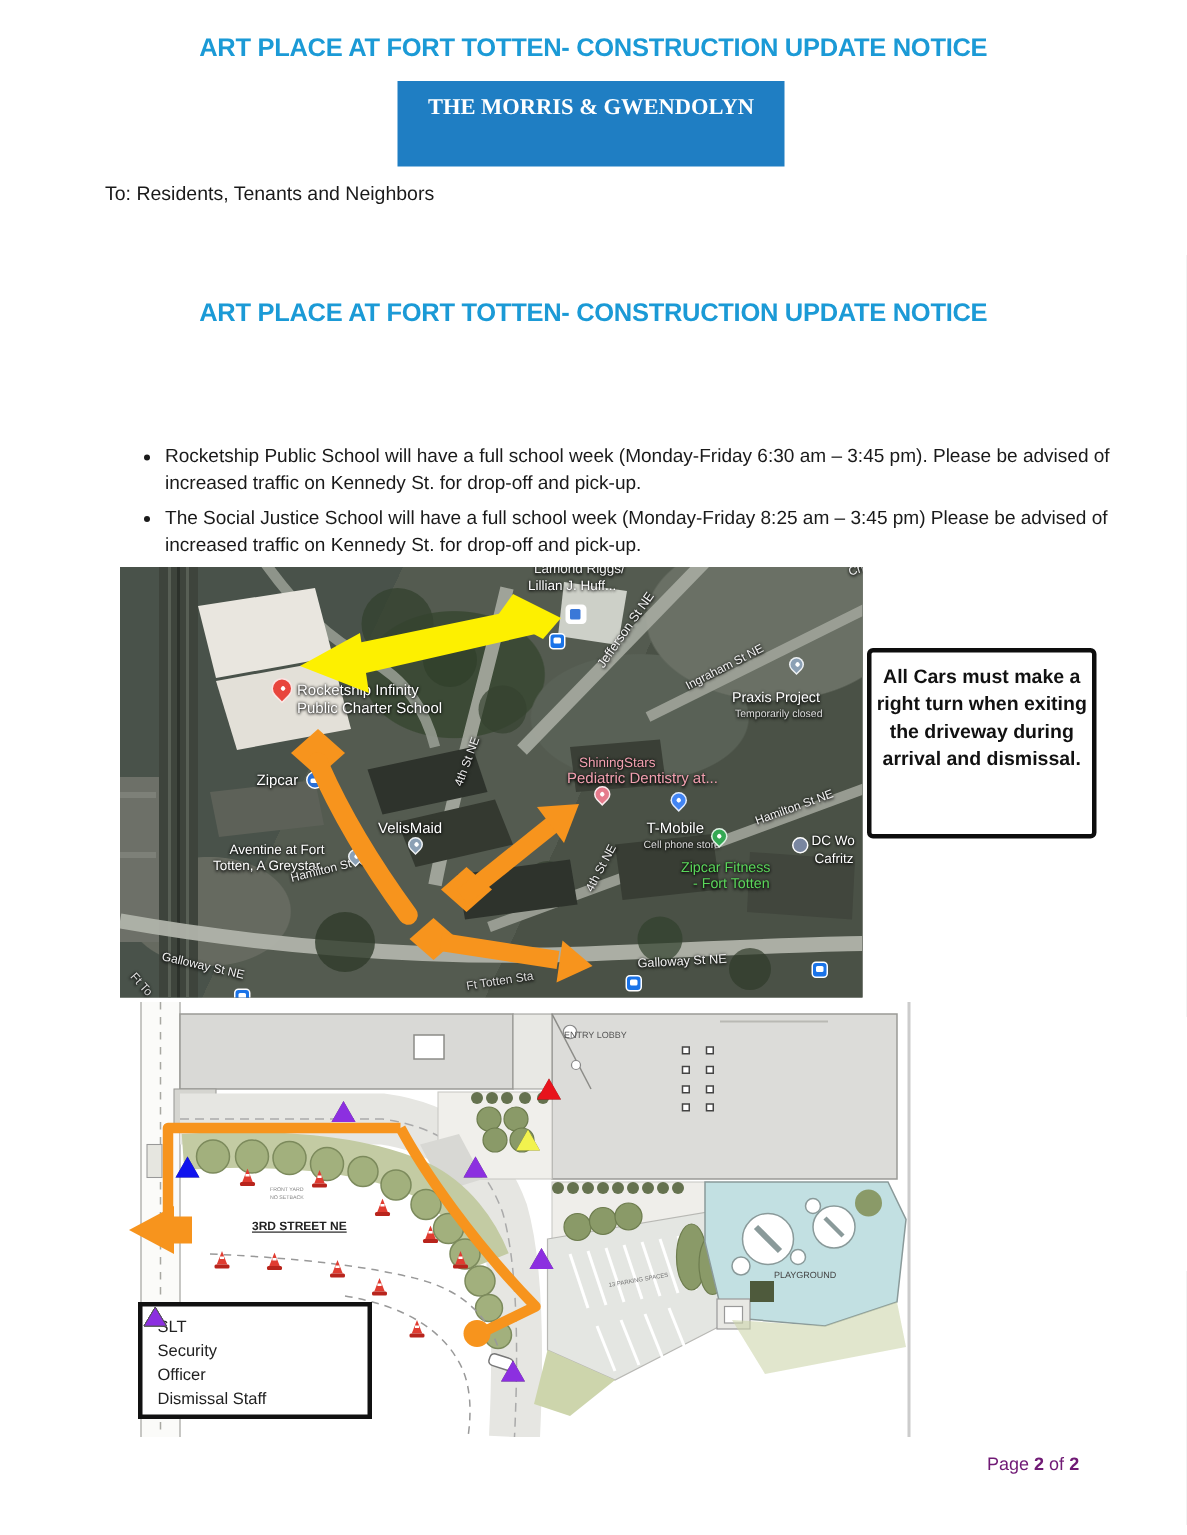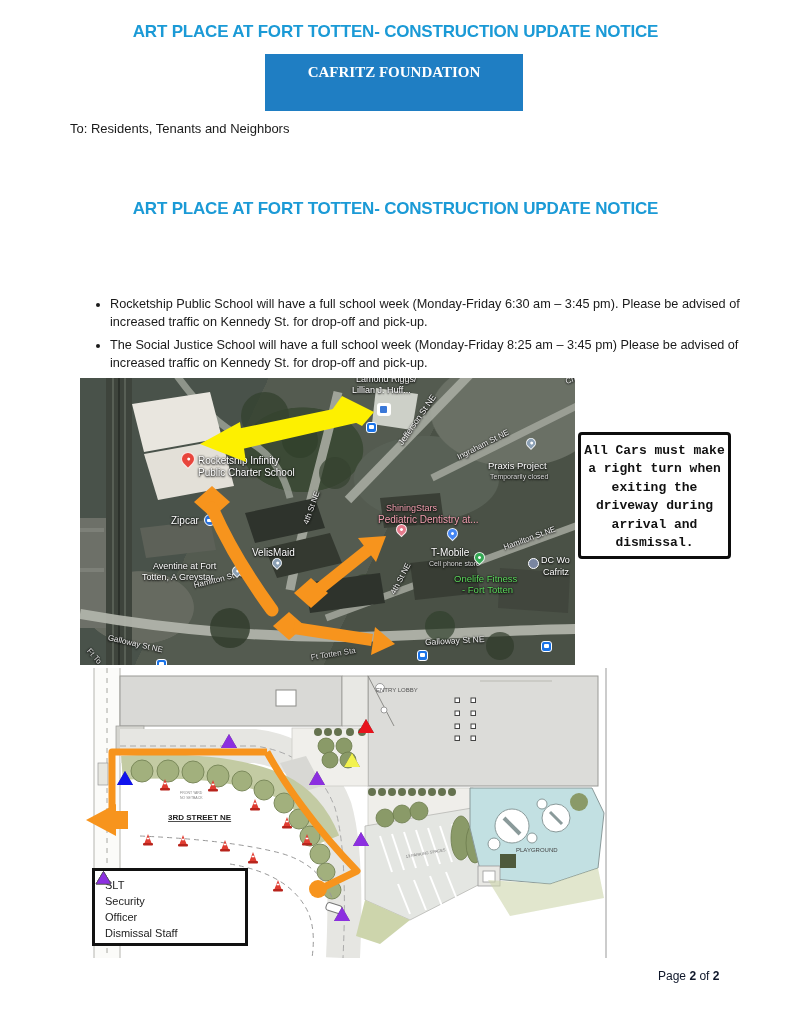--- a/index.html
+++ b/index.html
@@ -46,46 +46,46 @@
   .micon.bus i{position:absolute;left:2px;top:2px;width:5px;height:4px;background:#fff;border-radius:1px;}
   .micon.library{width:14px;height:13px;background:#fff;border-radius:3px;}
   .micon.library i{position:absolute;left:3px;top:3px;width:7px;height:7px;background:#3a78d8;border-radius:1px;}
   .micon.zipcar{width:12px;height:12px;background:#2a6fd6;border-radius:50%;border:1px solid #fff;}
   .micon.zipcar i{position:absolute;left:2px;top:4px;width:6px;height:3px;background:#fff;border-radius:1px;}
   .micon.metro{width:11px;height:11px;background:#7986a0;border-radius:50%;border:1px solid #fff;}
   
   .callout{position:absolute;left:578px;top:432px;width:153px;height:127px;box-sizing:border-box;
         border:3px solid #0d0d0d;border-radius:4px;background:#fff;
         font-size:13px;font-weight:bold;text-align:center;line-height:1.42;
-        padding:7px 3px;color:#111;font-family:Liberation Mono, monospace;}
+        padding:7px 3px;color:#111;}
   
   .siteplan{position:absolute;left:80px;top:668px;width:530px;height:290px;background:#fff;}
   .siteplan svg{position:absolute;left:0;top:0;z-index:1;}
   .tri{position:absolute;z-index:2;width:0;height:0;
        border-left:8px solid transparent;border-right:8px solid transparent;
        filter:drop-shadow(0 0 0.5px rgba(0,0,0,.6));}
   .cone{position:absolute;z-index:2;}
   .legend{position:absolute;left:12px;top:200px;width:156px;height:78px;z-index:4;
         border:3px solid #111;background:#fff;box-sizing:border-box;padding:6px 0 0 10px;}
   .legend-row{display:flex;align-items:center;gap:10px;height:16px;font-size:11px;color:#222;}
   .arrival{position:absolute;left:312px;top:262px;width:205px;height:30px;z-index:4;
         border:2.5px solid #111;background:#fff;box-sizing:border-box;
         text-align:center;font-size:14px;font-weight:600;line-height:26px;color:#111;}
-  .footer{position:absolute;left:658px;top:969px;font-size:12px;color:#0f172a;}
+  .footer{position:absolute;left:658px;top:969px;font-size:12px;color:#701a75;}
   .plan-text{font-family:"Liberation Sans",sans-serif;}
 </style>
 </head>
 <body>
 
 <div class="page">
 
   <div class="doc-title t1" style="color: rgb(27, 154, 214);">ART PLACE AT FORT TOTTEN- CONSTRUCTION UPDATE NOTICE</div>
 
   <div class="banner" style="background: rgb(31, 126, 195);">
-    <div>CAFRITZ FOUNDATION</div>
+    <div>THE MORRIS &amp; GWENDOLYN</div>
   </div>
 
   <div class="addr-line to-line">To: Residents, Tenants and Neighbors</div>
 
   <div class="doc-title t2" style="color: rgb(27, 154, 214);">ART PLACE AT FORT TOTTEN- CONSTRUCTION UPDATE NOTICE</div>
 
 
   <ul class="bullets">
     <li>Rocketship Public School will have a full school week (Monday-Friday 6:30 am – 3:45 pm). Please be advised of increased traffic on Kennedy St. for drop-off and pick-up.</li>
     <li>The Social Justice School will have a full school week (Monday-Friday 8:25 am – 3:45 pm) Please be advised of increased traffic on Kennedy St. for drop-off and pick-up.</li>
@@ -138,21 +138,21 @@
         <span class="mlab" style="left: 91px; top: 138px; font-size: 10px; color: rgb(255, 255, 255);">Zipcar</span>
         <span class="mlab" style="left: 172px; top: 170px; font-size: 10px; color: rgb(255, 255, 255);">VelisMaid</span>
         <span class="mlab" style="left: 73px; top: 184px; font-size: 9px; color: rgb(255, 255, 255);">Aventine at Fort</span>
         <span class="mlab" style="left: 62px; top: 195px; font-size: 9px; color: rgb(255, 255, 255);">Totten, A Greystar...</span>
         <span class="mlab" style="left: 306px; top: 126px; font-size: 9px; color: rgb(242, 160, 176);">ShiningStars</span>
         <span class="mlab" style="left: 298px; top: 137px; font-size: 10px; color: rgb(242, 160, 176);">Pediatric Dentistry at...</span>
         <span class="mlab" style="left: 226px; top: 142px; font-size: 8px; color: rgb(238, 238, 238); transform: rotate(-70deg);">4th St NE</span>
         <span class="mlab" style="left: 313px; top: 212px; font-size: 8px; color: rgb(238, 238, 238); transform: rotate(-62deg);">4th St NE</span>
         <span class="mlab" style="left: 351px; top: 170px; font-size: 10px; color: rgb(255, 255, 255);">T-Mobile</span>
         <span class="mlab" style="left: 349px; top: 182px; font-size: 7px; color: rgb(221, 221, 221);">Cell phone store</span>
-        <span class="mlab" style="left: 374px; top: 196px; font-size: 9.5px; color: rgb(91, 215, 91);">Onelife Fitness</span>
+        <span class="mlab" style="left: 374px; top: 196px; font-size: 9.5px; color: rgb(91, 215, 91);">Zipcar Fitness</span>
         <span class="mlab" style="left: 382px; top: 207px; font-size: 9.5px; color: rgb(91, 215, 91);">- Fort Totten</span>
         <span class="mlab" style="left: 461px; top: 178px; font-size: 9px; color: rgb(255, 255, 255);">DC Wo</span>
         <span class="mlab" style="left: 463px; top: 190px; font-size: 9px; color: rgb(255, 255, 255);">Cafritz</span>
         <span class="mlab" style="left: 424px; top: 166px; font-size: 8px; color: rgb(242, 242, 242); transform: rotate(-20deg);">Hamilton St NE</span>
         <span class="mlab" style="left: 114px; top: 204px; font-size: 8px; color: rgb(242, 242, 242); transform: rotate(-14deg);">Hamilton St NE</span>
         <span class="mlab" style="left: 28px; top: 256px; font-size: 8px; color: rgb(242, 242, 242); transform: rotate(13deg);">Galloway St NE</span>
         <span class="mlab" style="left: 345px; top: 260px; font-size: 8.5px; color: rgb(242, 242, 242); transform: rotate(-3deg);">Galloway St NE</span>
         <span class="mlab" style="left: 231px; top: 276px; font-size: 8px; color: rgb(221, 221, 221); transform: rotate(-9deg);">Ft Totten Sta</span>
         <span class="mlab" style="left: 8px; top: 268px; font-size: 8px; color: rgb(221, 221, 221); transform: rotate(48deg);">Ft To</span>
         <span class="pin" style="left: 101px; top: 74px; width: 14px; height: 14px; background: rgb(232, 69, 60);">

